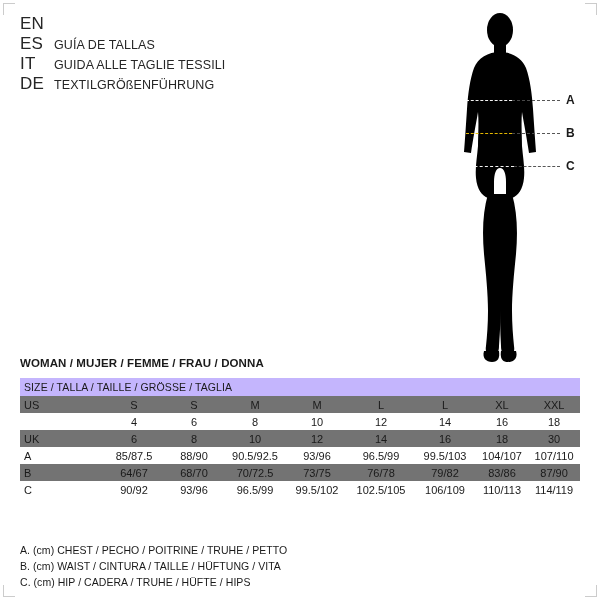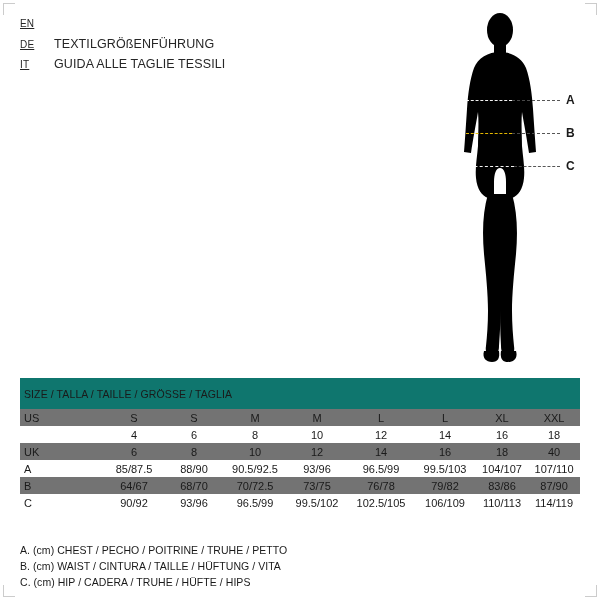--- a/index.html
+++ b/index.html
@@ -31,24 +31,23 @@
   }
   .lang-row {
     display: flex;
     align-items: baseline;
     height: 20px;
     line-height: 20px;
   }
   .lang-code {
     width: 34px;
     flex: 0 0 34px;
-    font-size: 10px;
+    font-size: 17px;
     color: #262626;
     letter-spacing: 0.2px;
-    text-decoration: underline;
   }
   .lang-text {
     font-size: 12.5px;
     color: #262626;
     letter-spacing: 0.1px;
   }
   .lang-row:first-child .lang-text {
     font-weight: bold;
   }
   .lang-row:first-child .lang-code {
@@ -116,24 +115,24 @@
     height: 17px;
     padding: 0;
     text-align: center;
     vertical-align: middle;
   }
   table.size-table td.rowhead {
     text-align: left;
     padding-left: 4px;
   }
   tr.header-row td {
-    background: #0f766e;
+    background: #c4b5fd;
     font-size: 10.5px;
     font-weight: normal;
-    height: 31px;
+    height: 18px;
     text-align: left;
     padding-left: 4px;
     letter-spacing: 0.1px;
   }
   tr.shaded td {
     background: #737373;
   }
   tr.plain td {
     background: #ffffff;
   }
@@ -175,26 +174,30 @@
   <div class="corner tl"></div>
   <div class="corner tr"></div>
   <div class="corner bl"></div>
   <div class="corner br"></div>
 
   <div class="lang-block">
     <div class="lang-row">
       <span class="lang-code">EN</span>
     </div>
     <div class="lang-row">
-      <span class="lang-code">DE</span>
-      <span class="lang-text">TEXTILGRÖßENFÜHRUNG</span>
+      <span class="lang-code">ES</span>
+      <span class="lang-text">GUÍA DE TALLAS</span>
     </div>
     <div class="lang-row">
       <span class="lang-code">IT</span>
       <span class="lang-text">GUIDA ALLE TAGLIE TESSILI</span>
+    </div>
+    <div class="lang-row">
+      <span class="lang-code">DE</span>
+      <span class="lang-text">TEXTILGRÖßENFÜHRUNG</span>
     </div>
   </div>
 
   <div class="figure-wrap">
     <svg class="figure-svg" width="160" height="360" viewBox="0 0 160 360">
       <g fill="#000000">
 
         <ellipse cx="80" cy="24" rx="13" ry="17"></ellipse>
 
         <rect x="74" y="38" width="12" height="12"></rect>
@@ -254,20 +257,21 @@
 
     <div class="measure-line" style="left:66px; top:127px; width:46px;"></div>
     <div class="measure-line dark" style="left:112px; top:127px; width:48px;"></div>
     <div class="measure-label" style="left:166px; top:120px;">B</div>
 
     <div class="measure-line white" style="left:64px; top:160px; width:50px;"></div>
     <div class="measure-line dark" style="left:114px; top:160px; width:46px;"></div>
     <div class="measure-label" style="left:166px; top:153px;">C</div>
   </div>
 
+  <div class="woman-heading">WOMAN / MUJER / FEMME / FRAU / DONNA</div>
 
   <div class="table-wrap">
     <table class="size-table">
       <colgroup>
         <col style="width:84px">
         <col style="width:60px">
         <col style="width:60px">
         <col style="width:62px">
         <col style="width:62px">
         <col style="width:66px">
@@ -307,21 +311,21 @@
 
         <tr class="shaded">
           <td class="rowhead">UK</td>
           <td>6</td>
           <td>8</td>
           <td>10</td>
           <td>12</td>
           <td>14</td>
           <td>16</td>
           <td>18</td>
-          <td>40</td>
+          <td>30</td>
         </tr>
 
         <tr class="plain">
           <td class="rowhead">A</td>
           <td>85/87.5</td>
           <td>88/90</td>
           <td>90.5/92.5</td>
           <td>93/96</td>
           <td>96.5/99</td>
           <td>99.5/103</td>

